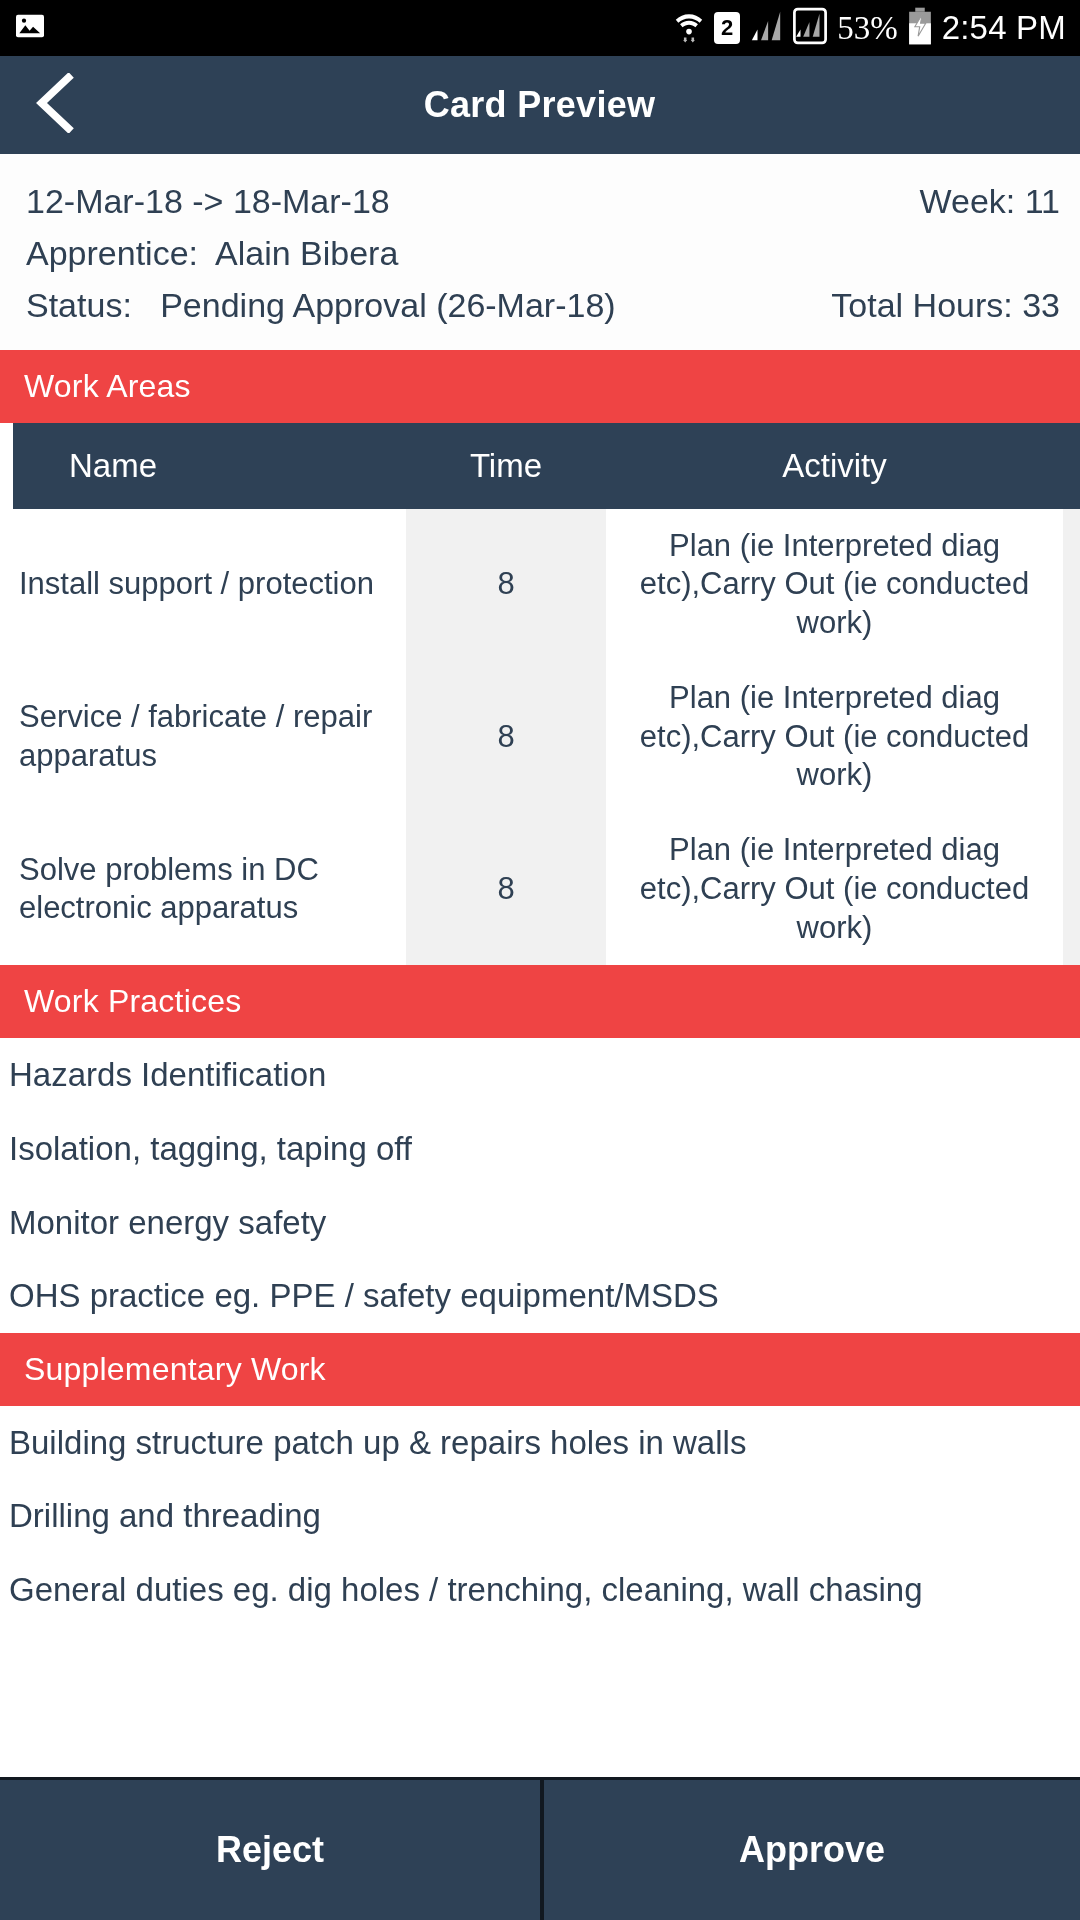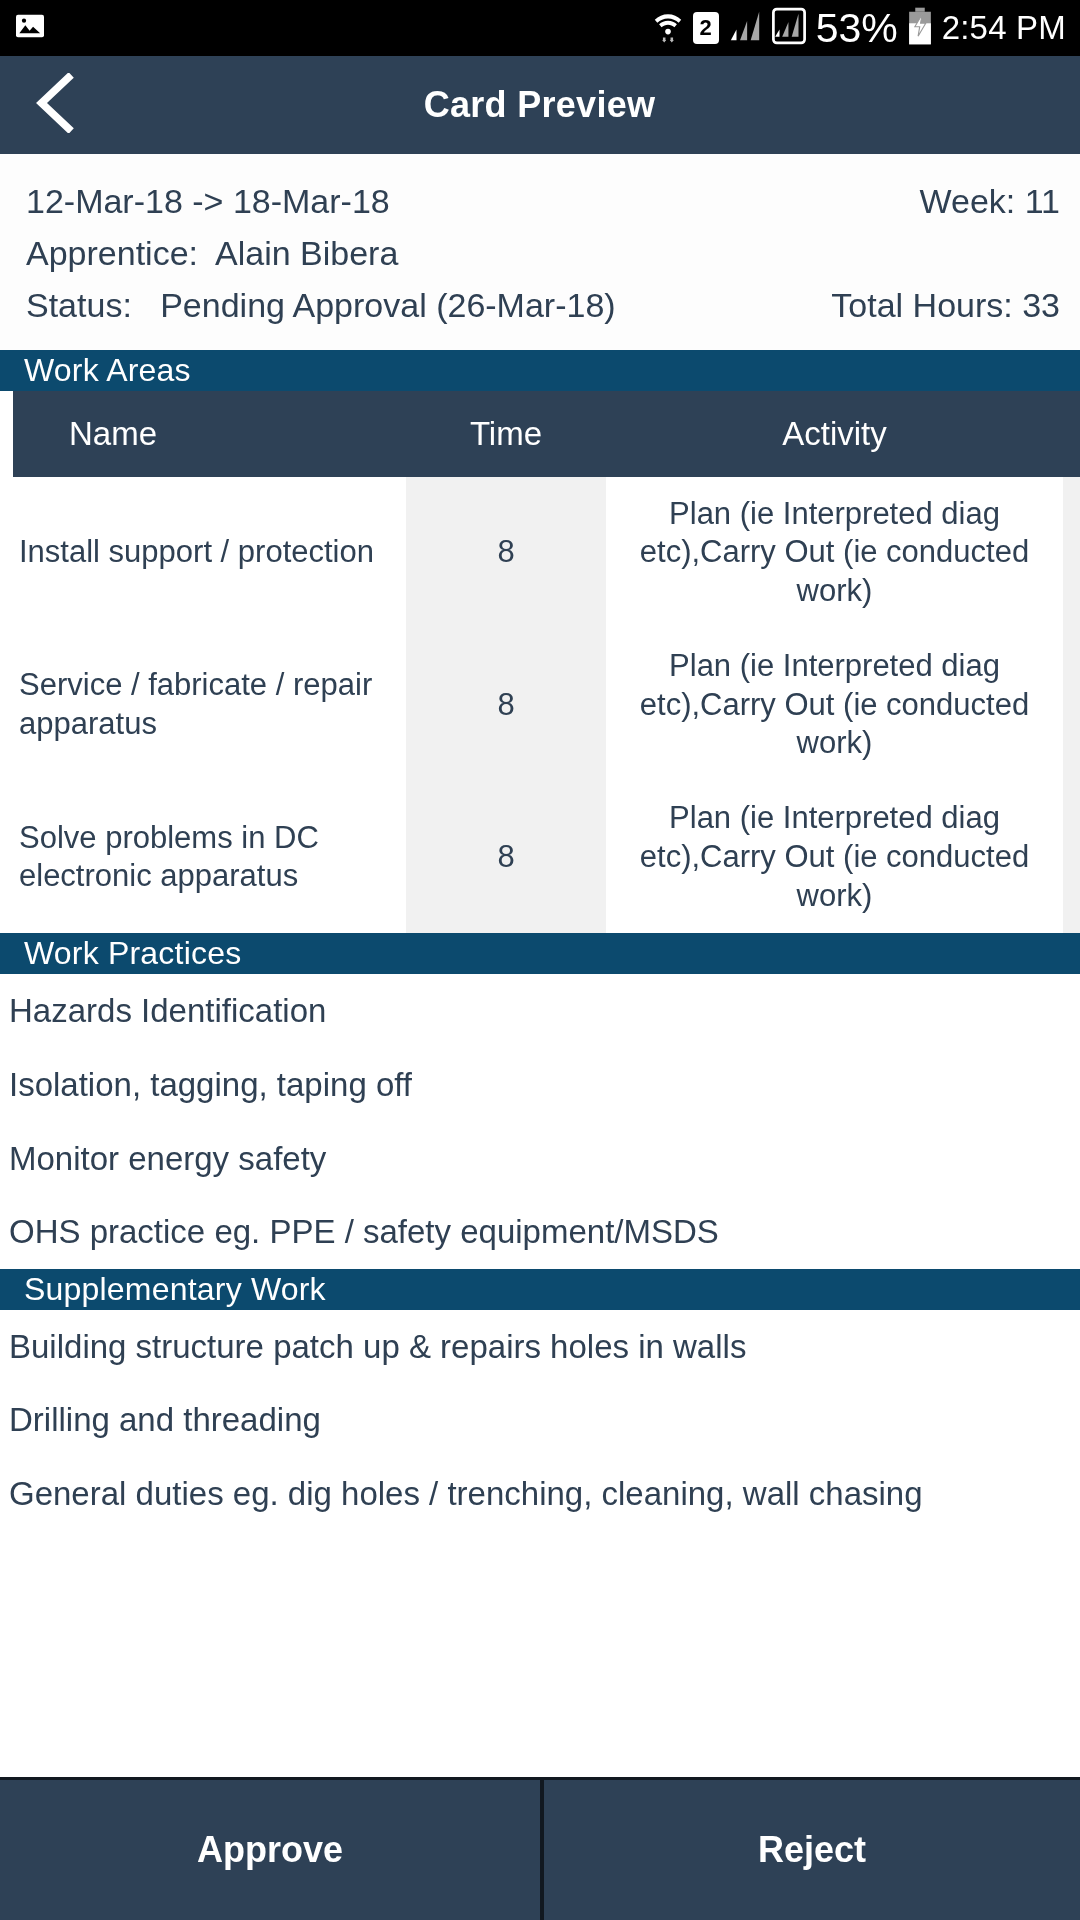--- a/index.html
+++ b/index.html
@@ -13,21 +13,21 @@
 
   
   .statusbar {
     height:56px; background:#000; color:#fff;
     display:flex; align-items:center; padding:0 14px;
     flex:0 0 56px;
   }
   .sb-left { display:flex; align-items:center; gap:10px; }
   .sb-right { margin-left:auto; display:flex; align-items:center; gap:9px; }
   .sb-time { font-size:33px; font-weight:400; letter-spacing:0.2px; }
-  .sb-batt-text { font-size:41px; font-weight:400; }
+  .sb-batt-text { font-size:33px; font-weight:400;font-family:Liberation Serif, serif; }
   .icon-photo { display:block; }
   .sim-badge {
     width:26px;height:32px;background:#fff;color:#000;border-radius:4px;
     font-size:22px;font-weight:700;display:flex;align-items:center;justify-content:center;
   }
 
   
   .appbar {
     height:98px; background:#2e4156; position:relative;
     display:flex; align-items:center; flex:0 0 98px;
@@ -48,22 +48,22 @@
   }
   .sum-row {
     display:flex; align-items:baseline; justify-content:space-between;
     color:#2f4053; font-size:34px; line-height:1.35; padding:3px 0;
   }
   .sum-left { white-space:pre; }
   .sum-right { white-space:pre; }
 
   
   .section-head {
-    background:#0c4a6e; color:#ffffff;
-    font-size:32px; padding:2px 24px; letter-spacing:0.2px;
+    background:#ef4444; color:#ffffff;
+    font-size:32px; padding:18px 24px; letter-spacing:0.2px;
     flex:0 0 auto;
   }
 
   
   .tbl { width:100%; border-collapse:collapse; table-layout:fixed; background:#8b5cf6;margin-left:13px; }
   .tbl thead th {
     background:#2e4156; color:#ffffff; font-size:33px; font-weight:400;
     padding:24px 6px; text-align:center;
   }
   .tbl thead th.col-name { text-align:left; padding-left:56px; }
@@ -232,17 +232,17 @@
   <div class="section-head">Supplementary Work</div>
   <div class="list">
     <div class="list-item">Building structure patch up &amp; repairs holes in walls</div>
     <div class="list-item">Drilling and threading</div>
     <div class="list-item">General duties eg. dig holes / trenching, cleaning, wall chasing</div>
   </div>
 
   <div class="spacer"></div>
 
   <div class="btn-bar">
+    <button class="btn">Reject</button>
     <button class="btn">Approve</button>
-    <button class="btn">Reject</button>
   </div>
 
 </div>
 
 </body></html>

